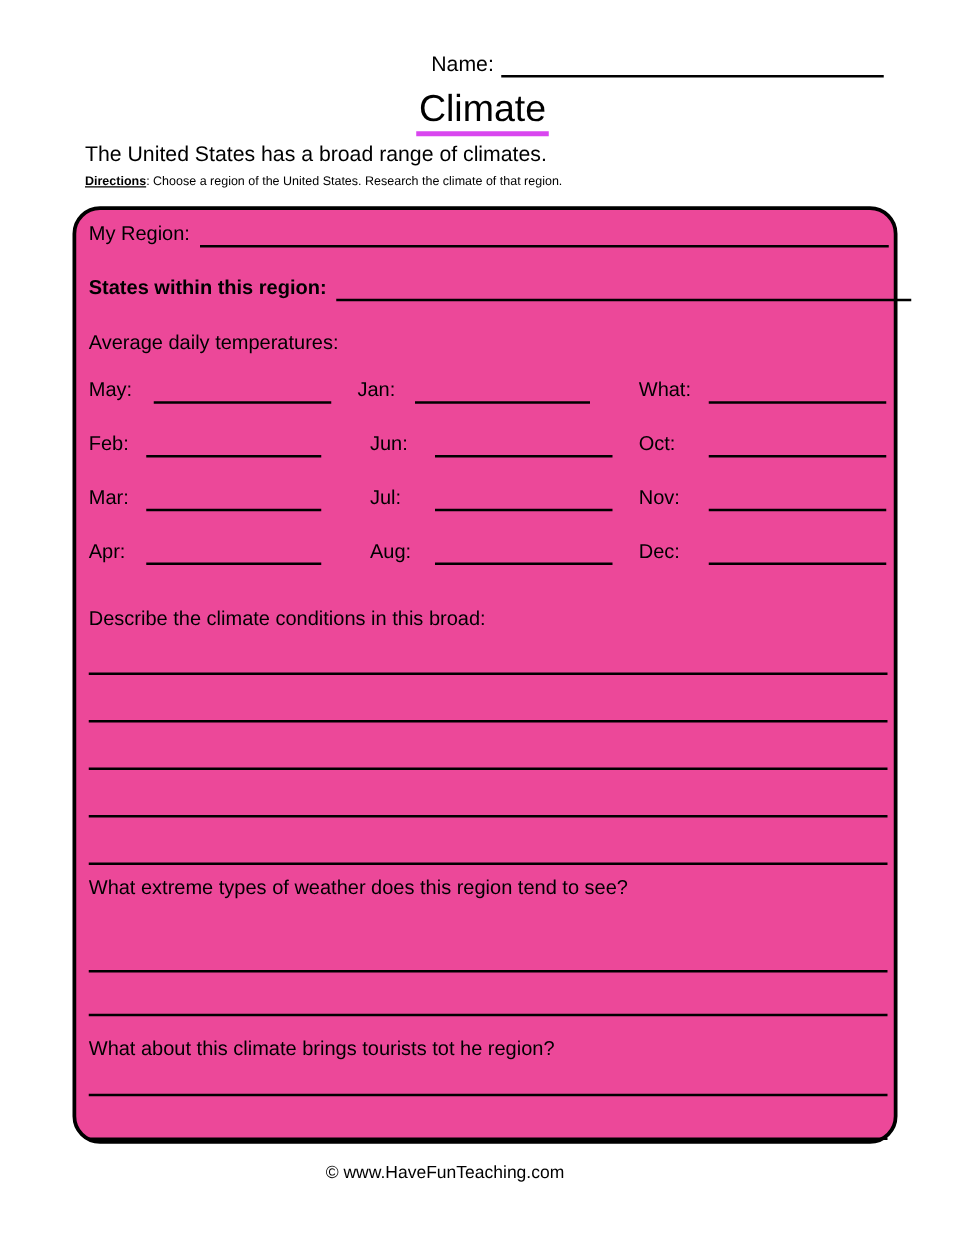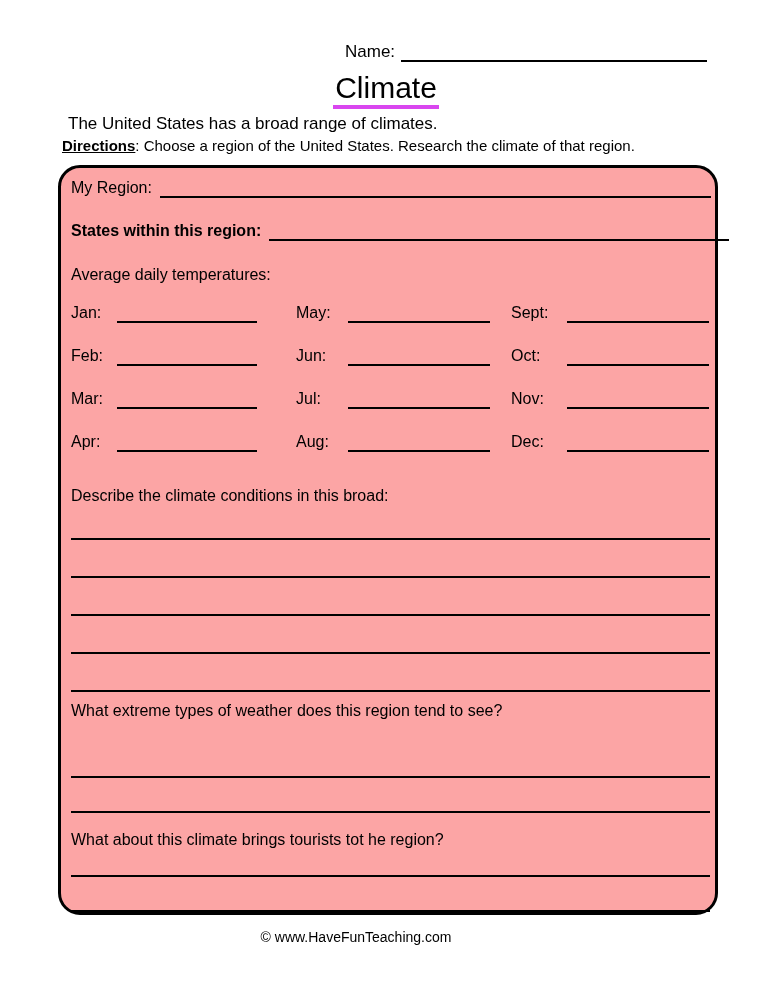--- a/index.html
+++ b/index.html
@@ -61,42 +61,42 @@
   .intro {
     position: absolute;
     left: 68px;
     top: 113px;
     font-size: 17px;
     line-height: 22px;
     white-space: nowrap;
   }
   .intro-line2 {
     position: absolute;
-    left: 62px;
+    left: 68px;
     top: 135px;
-    font-size: 15px;
+    font-size: 10px;
     line-height: 22px;
     white-space: nowrap;
   }
   .bold-underline {
     font-weight: bold;
     text-decoration: underline;
   }
 
   
   .box {
     position: absolute;
     left: 58px;
     top: 165px;
     width: 660px;
     height: 750px;
     border: 3px solid #000;
     border-radius: 22px;
     box-sizing: border-box;
-    background: #fca5a5;
+    background: #ec4899;
   }
 
   
   .field-row {
     position: absolute;
     display: flex;
     align-items: flex-end;
   }
   .field-label {
     font-size: 16px;
@@ -212,30 +212,30 @@
 
     <div class="field-row" id="row-states">
       <span class="field-label">States within this region:</span>
       <span class="field-line"></span>
     </div>
 
     <div class="section-label" id="lbl-avg-temps">Average daily temperatures:</div>
 
     <div class="months">
       <div class="month-row">
+        <span class="month-cell c2">
+          <span class="month-name">May:</span>
+          <span class="month-line"></span>
+        </span>
         <span class="month-cell c1">
           <span class="month-name">Jan:</span>
           <span class="month-line"></span>
         </span>
-        <span class="month-cell c2">
-          <span class="month-name">May:</span>
-          <span class="month-line"></span>
-        </span>
         <span class="month-cell c3">
-          <span class="month-name">Sept:</span>
+          <span class="month-name">What:</span>
           <span class="month-line"></span>
         </span>
       </div>
       <div class="month-row">
         <span class="month-cell c1">
           <span class="month-name">Feb:</span>
           <span class="month-line"></span>
         </span>
         <span class="month-cell c2">
           <span class="month-name">Jun:</span>

